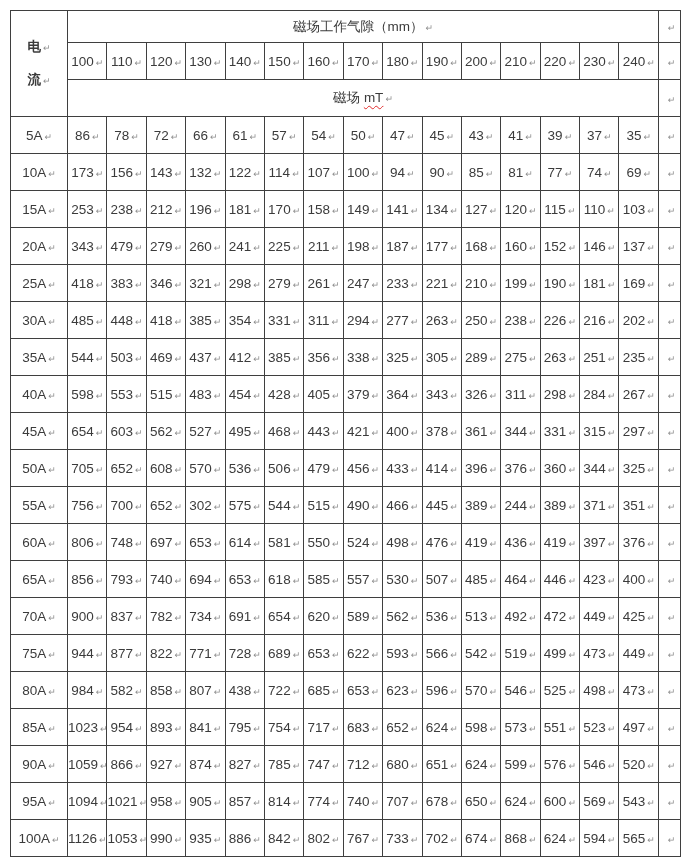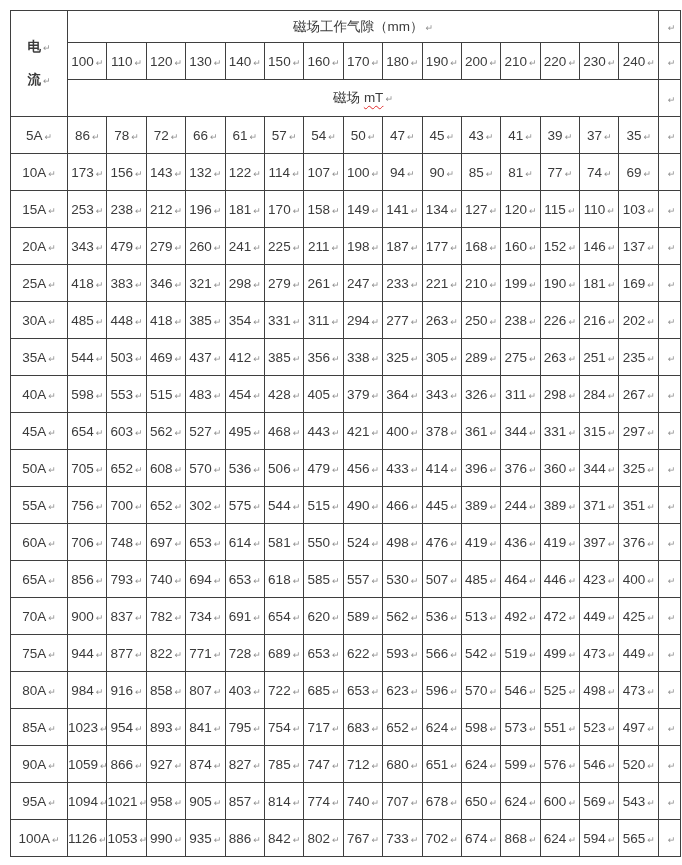--- a/index.html
+++ b/index.html
@@ -306,21 +306,21 @@
           <td><span>445</span><span class="mk">↵</span></td>
           <td><span>389</span><span class="mk">↵</span></td>
           <td><span>244</span><span class="mk">↵</span></td>
           <td><span>389</span><span class="mk">↵</span></td>
           <td><span>371</span><span class="mk">↵</span></td>
           <td><span>351</span><span class="mk">↵</span></td>
           <td class="gut"><span class="mk">↵</span></td>
         </tr>
         <tr class="r-data">
           <td><span>60A</span><span class="mk">↵</span></td>
-          <td><span>706</span><span class="mk">↵</span></td>
+          <td><span>806</span><span class="mk">↵</span></td>
           <td><span>748</span><span class="mk">↵</span></td>
           <td><span>697</span><span class="mk">↵</span></td>
           <td><span>653</span><span class="mk">↵</span></td>
           <td><span>614</span><span class="mk">↵</span></td>
           <td><span>581</span><span class="mk">↵</span></td>
           <td><span>550</span><span class="mk">↵</span></td>
           <td><span>524</span><span class="mk">↵</span></td>
           <td><span>498</span><span class="mk">↵</span></td>
           <td><span>476</span><span class="mk">↵</span></td>
           <td><span>419</span><span class="mk">↵</span></td>
@@ -383,24 +383,24 @@
           <td><span>542</span><span class="mk">↵</span></td>
           <td><span>519</span><span class="mk">↵</span></td>
           <td><span>499</span><span class="mk">↵</span></td>
           <td><span>473</span><span class="mk">↵</span></td>
           <td><span>449</span><span class="mk">↵</span></td>
           <td class="gut"><span class="mk">↵</span></td>
         </tr>
         <tr class="r-data">
           <td><span>80A</span><span class="mk">↵</span></td>
           <td><span>984</span><span class="mk">↵</span></td>
-          <td><span>916</span><span class="mk">↵</span></td>
+          <td><span>582</span><span class="mk">↵</span></td>
           <td><span>858</span><span class="mk">↵</span></td>
           <td><span>807</span><span class="mk">↵</span></td>
-          <td><span>403</span><span class="mk">↵</span></td>
+          <td><span>438</span><span class="mk">↵</span></td>
           <td><span>722</span><span class="mk">↵</span></td>
           <td><span>685</span><span class="mk">↵</span></td>
           <td><span>653</span><span class="mk">↵</span></td>
           <td><span>623</span><span class="mk">↵</span></td>
           <td><span>596</span><span class="mk">↵</span></td>
           <td><span>570</span><span class="mk">↵</span></td>
           <td><span>546</span><span class="mk">↵</span></td>
           <td><span>525</span><span class="mk">↵</span></td>
           <td><span>498</span><span class="mk">↵</span></td>
           <td><span>473</span><span class="mk">↵</span></td>

